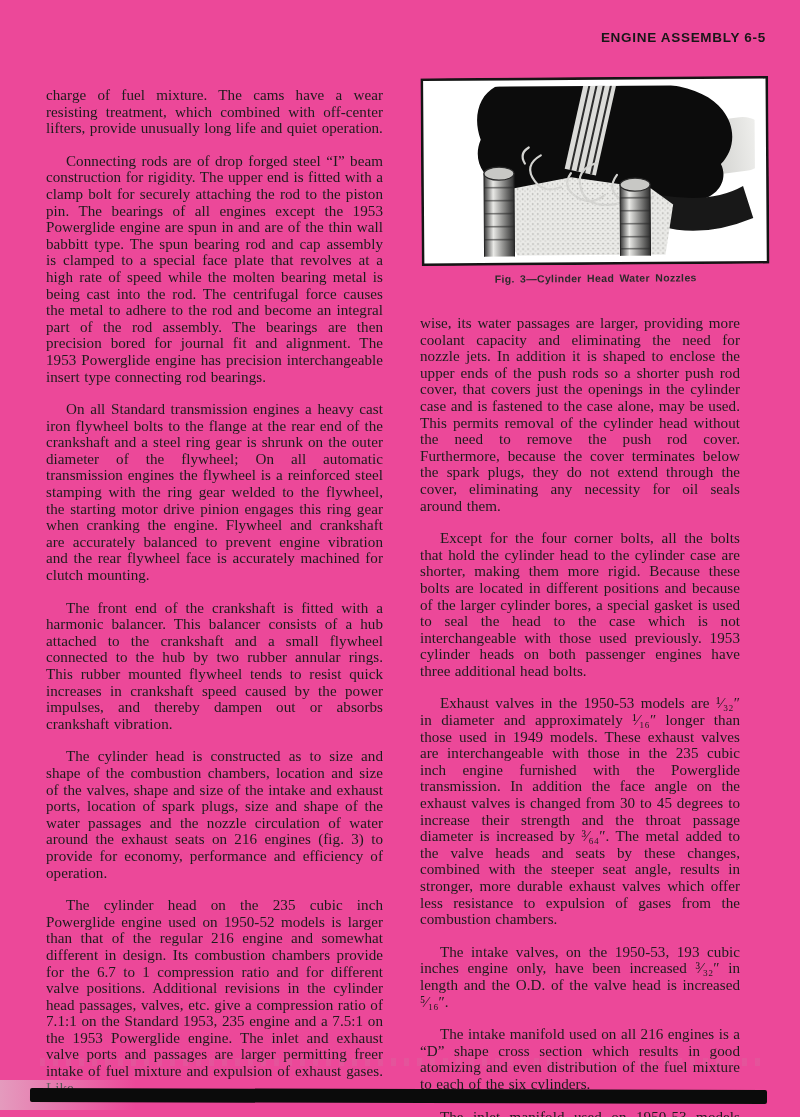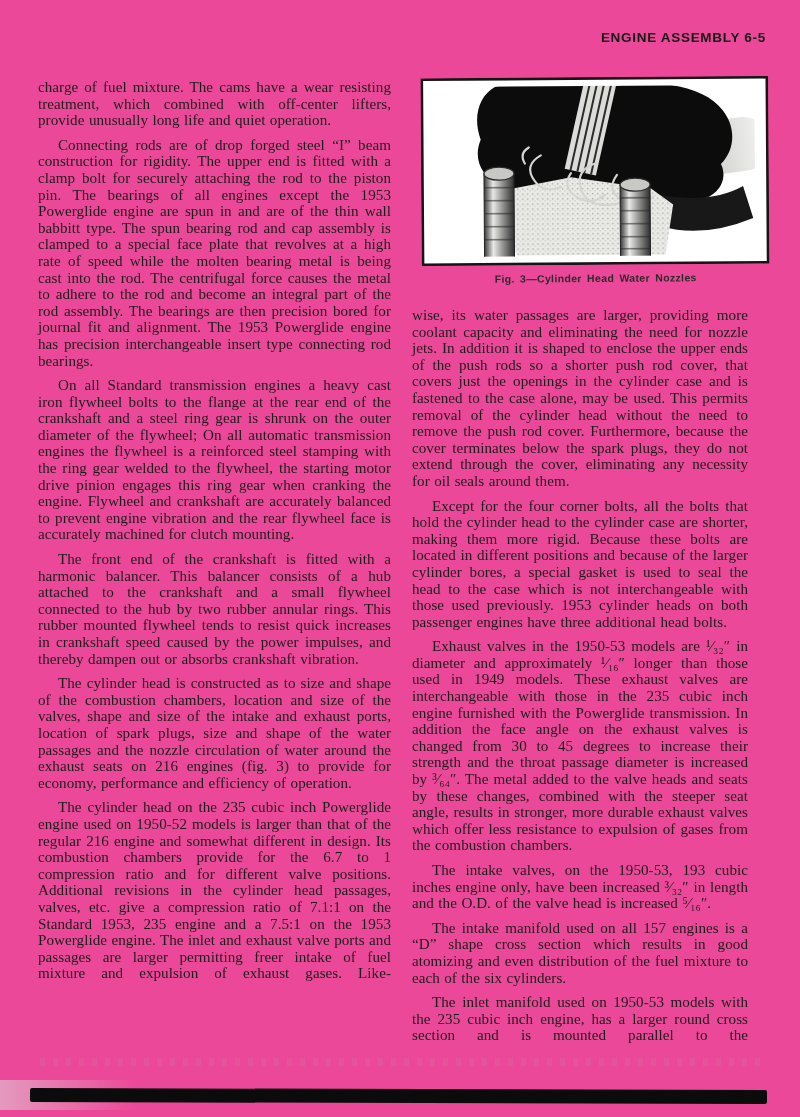--- a/index.html
+++ b/index.html
@@ -15,21 +15,21 @@
   .running-head{
     position:absolute;top:30px;right:34px;
     font-family:"Liberation Sans", sans-serif;
     font-weight:bold;font-size:13.5px;letter-spacing:.7px;
     color:#171717;
   }
   .col{position:absolute;top:71px;}
   .col-left{left:30px;width:369px;}
   .col-right{left:404px;top:299px;width:352px;}
   .col p{
-    margin:8px;
+    margin:16px;
     font-size:15.1px;line-height:16.6px;
     text-align:justify;
     word-spacing:.6px;letter-spacing:.05px;
     color:#1c1c1c;
     font-family:Liberation Serif, serif;
   }
   .col p.indent{text-indent:20px;}
   .col p.jlast{text-align-last:justify;}
   
   .figure{
@@ -141,21 +141,21 @@
       </g>
     </svg>
     <div class="fig-caption">Fig. 3—Cylinder Head Water Nozzles</div>
   </div>
 
   <div class="col col-right">
     <p>wise, its water passages are larger, providing more coolant capacity and eliminating the need for nozzle jets. In addition it is shaped to enclose the upper ends of the push rods so a shorter push rod cover, that covers just the openings in the cylinder case and is fastened to the case alone, may be used. This permits removal of the cylinder head without the need to remove the push rod cover. Furthermore, because the cover terminates below the spark plugs, they do not extend through the cover, eliminating any necessity for oil seals around them.</p>
     <p class="indent">Except for the four corner bolts, all the bolts that hold the cylinder head to the cylinder case are shorter, making them more rigid. Because these bolts are located in different positions and because of the larger cylinder bores, a special gasket is used to seal the head to the case which is not interchangeable with those used previously. 1953 cylinder heads on both passenger engines have three additional head bolts.</p>
     <p class="indent">Exhaust valves in the 1950-53 models are ¹⁄₃₂″ in diameter and approximately ¹⁄₁₆″ longer than those used in 1949 models. These exhaust valves are interchangeable with those in the 235 cubic inch engine furnished with the Powerglide transmission. In addition the face angle on the exhaust valves is changed from 30 to 45 degrees to increase their strength and the throat passage diameter is increased by ³⁄₆₄″. The metal added to the valve heads and seats by these changes, combined with the steeper seat angle, results in stronger, more durable exhaust valves which offer less resistance to expulsion of gases from the combustion chambers.</p>
     <p class="indent">The intake valves, on the 1950-53, 193 cubic inches engine only, have been increased ³⁄₃₂″ in length and the O.D. of the valve head is increased ⁵⁄₁₆″.</p>
-    <p class="indent">The intake manifold used on all 157 engines is a “D” shape cross section which results in good atomizing and even distribution of the fuel mixture to each of the six cylinders.</p>
+    <p class="indent">The intake manifold used on all 216 engines is a “D” shape cross section which results in good atomizing and even distribution of the fuel mixture to each of the six cylinders.</p>
     <p class="indent jlast">The inlet manifold used on 1950-53 models with the 235 cubic inch engine, has a larger round cross section and is mounted parallel to the</p>
   </div>
 
   <div class="speckle-band"></div>
   <div class="corner-smudge"></div>
   <div class="bottom-bar"></div>
 
 </div>
 
 </body></html>

